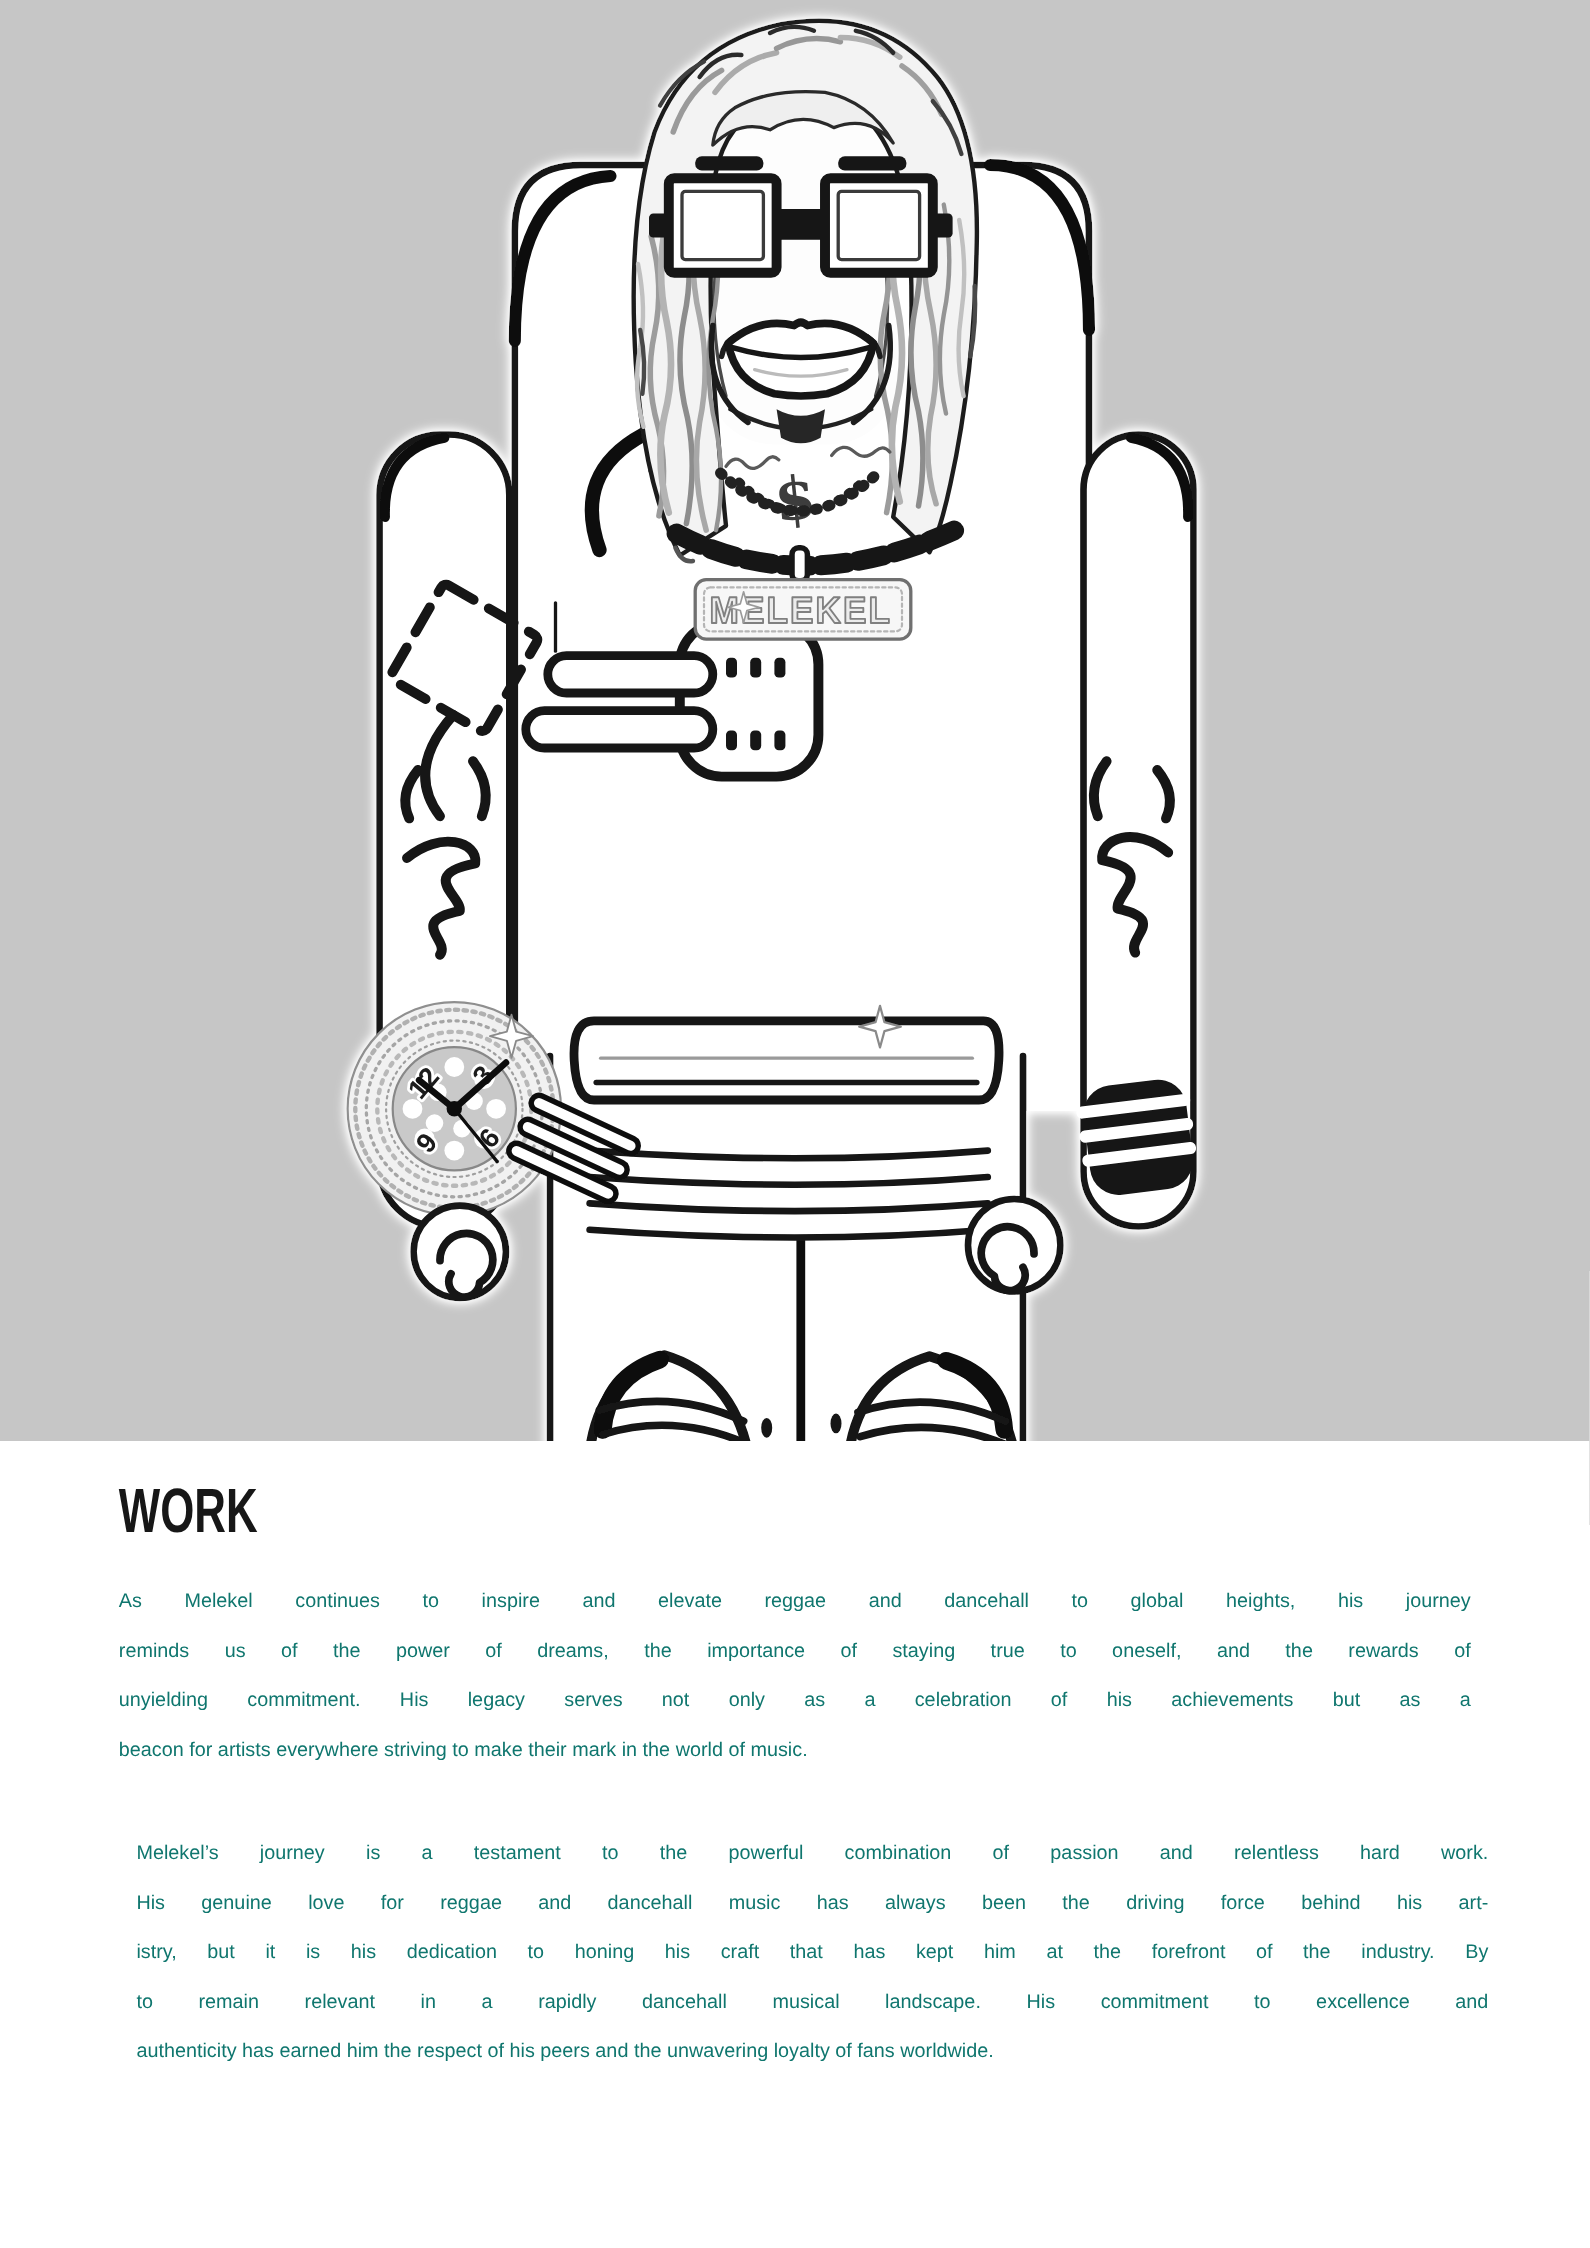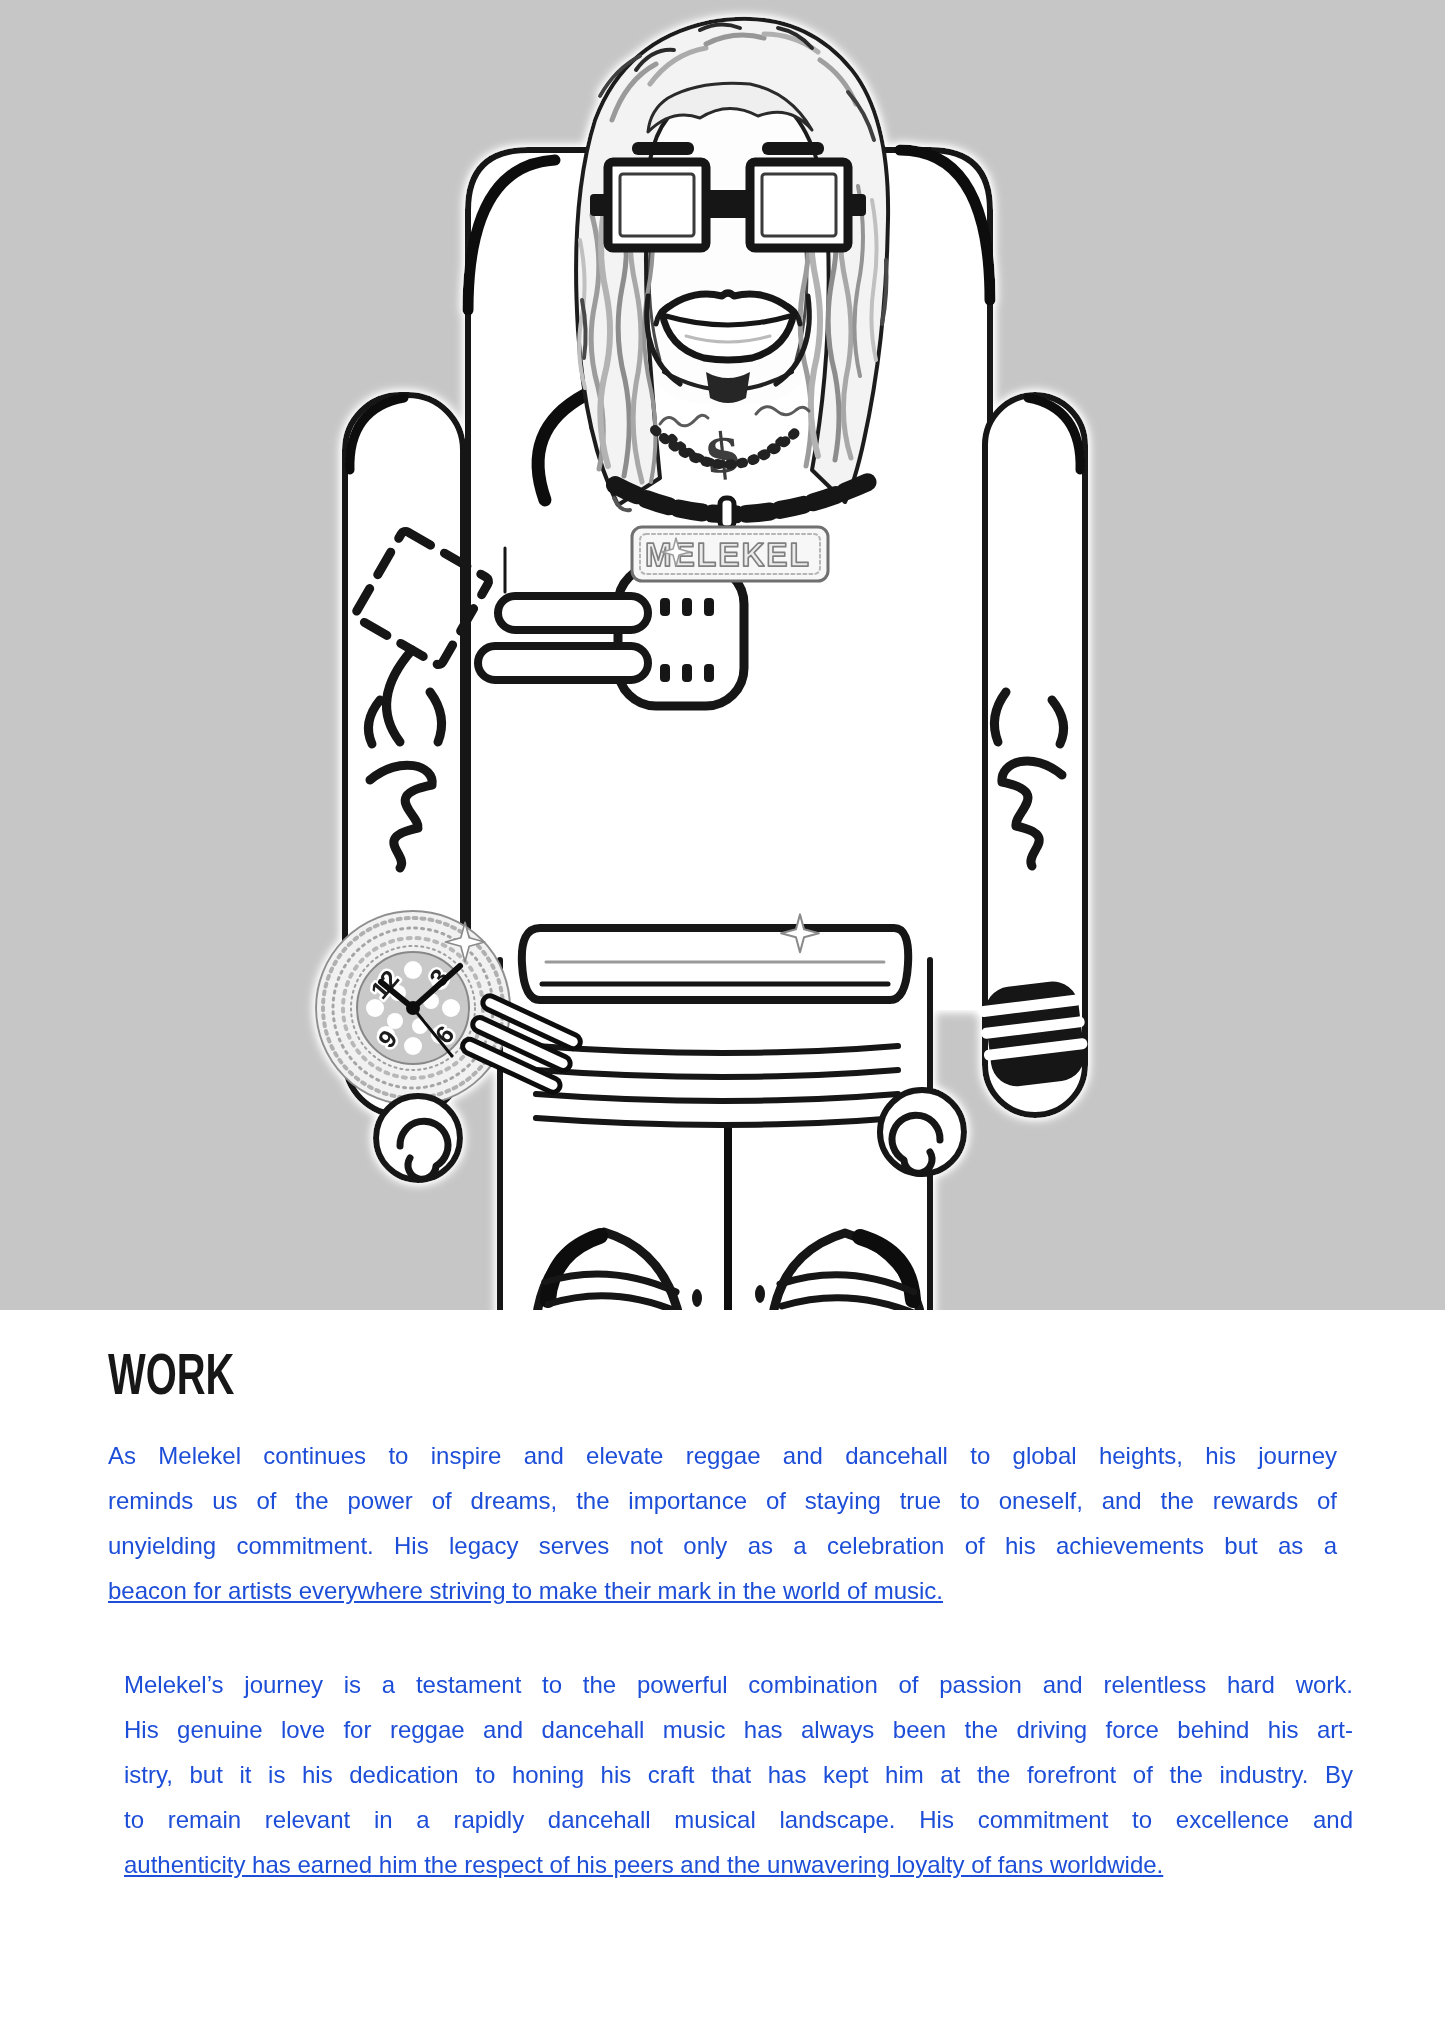--- a/index.html
+++ b/index.html
@@ -24,34 +24,33 @@
     line-height:1.0;
     font-weight:700;
     color:#171717;
     transform:scaleX(0.70);
     transform-origin:0 50%;
     letter-spacing:0px;
     white-space:nowrap;
   }
   .para{
     width:1229px;
-    color:#1d4ed8;
-    font-size:24px;
+    color:#0f766e;
+    font-size:18px;
     line-height:45px;
   }
   .para-1{margin-top:30px;}
   .para-2{margin-top:49px;margin-left:16px;}
   .line{
     text-align:justify;
     text-align-last:justify;
     white-space:nowrap;
   }
   .line.last{
     text-align-last:left;
-    text-decoration:underline;
   }
 </style>
 </head>
 <body>
 
 <div class="hero">
   <svg width="1445" height="1310" viewBox="0 0 1445 1310">
     <defs>
       <filter id="whiteGlow" x="-10%" y="-10%" width="120%" height="120%">
         <feDropShadow dx="0" dy="0" stdDeviation="5" flood-color="#ffffff" flood-opacity="1"></feDropShadow>

